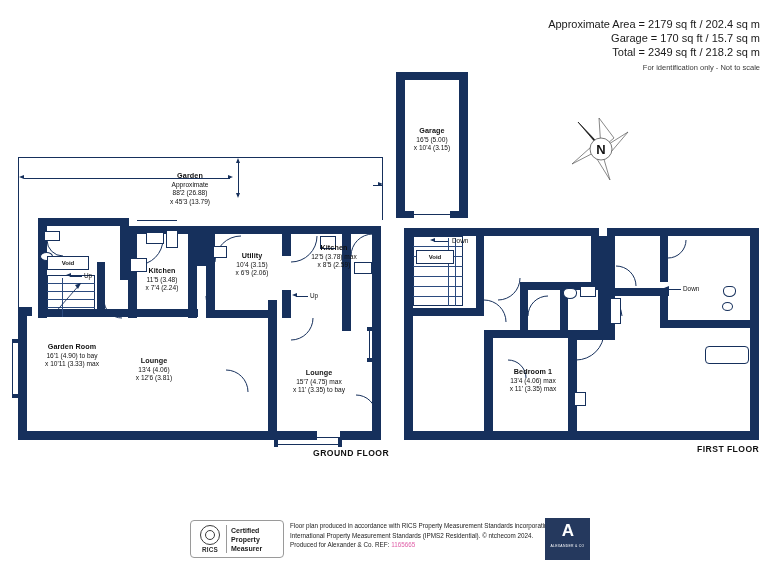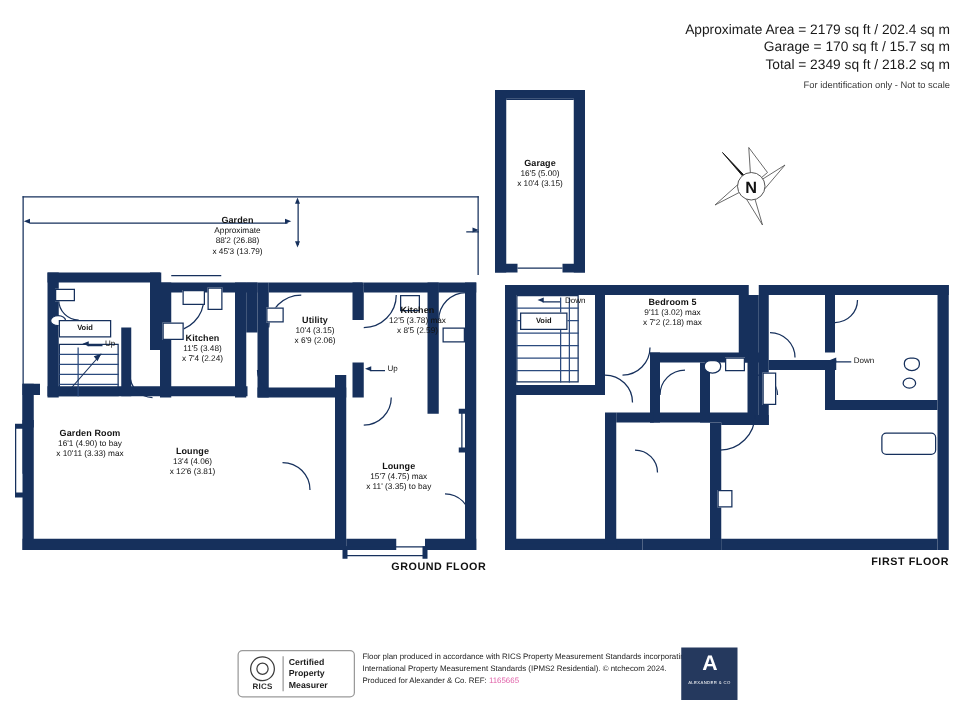--- a/index.html
+++ b/index.html
@@ -338,24 +338,24 @@
     <span>Void</span>
   </div>
 
   <div class="tagtext" style="left:452px;top:237px;">Down</div>
   <div class="dimline" style="left:434px;top:241px;width:14px;height:1px;"></div>
   <div class="arrowL" style="left:430px;top:238px;"></div>
   <div class="tagtext" style="left:683px;top:285px;">Down</div>
   <div class="dimline" style="left:668px;top:289px;width:13px;height:1px;"></div>
   <div class="arrowL" style="left:664px;top:286px;"></div>
 
-  <div class="rlabel" style="left:493px;top:238px;width:90px;">
-    <div class="nm">Bedroom 5</div>
-    <div class="dim">9'11 (3.02) max</div>
-    <div class="dim">x 7'2 (2.18) max</div>
+  <div class="rlabel" style="left:490px;top:368px;width:86px;">
+    <div class="nm">Bedroom 1</div>
+    <div class="dim">13'4 (4.06) max</div>
+    <div class="dim">x 11' (3.35) max</div>
   </div>
 
   <div class="floorlabel" style="left:697px;top:444px;">FIRST FLOOR</div>
 
   <div class="footer">
     <div class="rics">
       <div class="seal">
         <div class="sealc"></div>
         <div class="ricstxt">RICS</div>
       </div>

